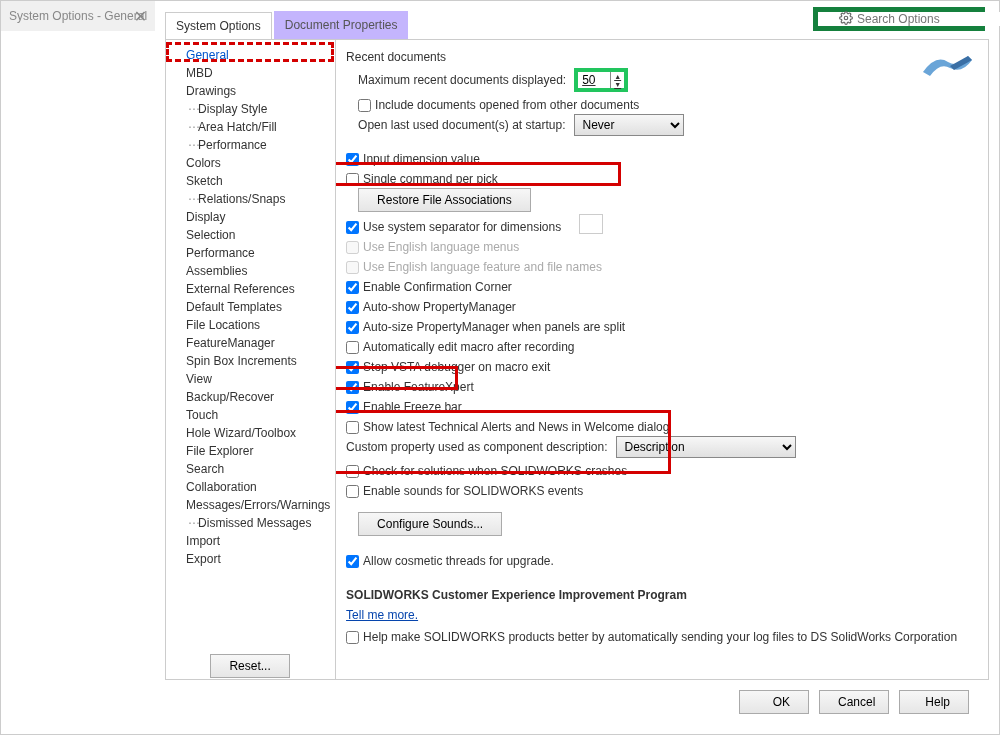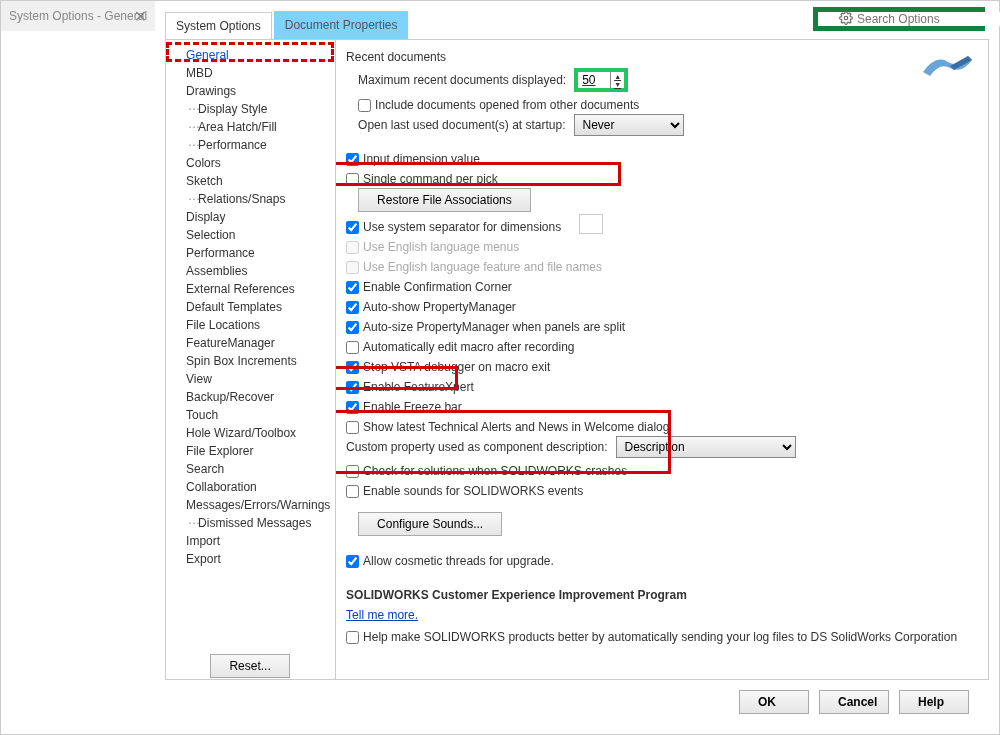--- a/index.html
+++ b/index.html
@@ -4,21 +4,21 @@
 <style>
 * { margin:0; padding:0; box-sizing:border-box; font-family:'Segoe UI',Tahoma,sans-serif; font-size:12px; }
 body { background:#fff; color:#333; }
 .window { width:1000px; height:735px; border:1px solid #ccc; background:#fff; position:relative; display:flex; }
 .titlebar { height:30px; background:#f0f0f0; display:flex; align-items:center; padding:0 8px; color:#888; position:relative; }
 .titlebar .close { position:absolute; right:8px; top:6px; font-size:16px; color:#888; cursor:pointer; }
 .contentwrap { flex:1; display:flex; flex-direction:column; padding:4px 10px 10px 10px; position:relative; }
 .tabrow { display:flex; align-items:center; position:relative; height:34px; }
 .tabs { display:flex; align-items:flex-end; height:100%; }
 .tab { padding:6px 10px; border:1px solid #ccc; border-bottom:none; background:#fff; margin-right:2px; cursor:pointer; }
-.tab.inactive { background:#7dd3fc; border:1px solid transparent; color:#555; }
+.tab.inactive { background:#c4b5fd; border:1px solid transparent; color:#555; }
 .search { position:absolute; right:4px; top:2px; width:172px; height:24px; border:5px solid #15803d; display:flex; align-items:center; padding:0 21px; background:#fff; }
 .search .gear { margin-right:4px; color:#666; }
 .search input { flex:1; border:none; outline:none; font-size:12px; color:#666; }
 .search .mag { color:#666; font-size:14px; }
 .mainarea { flex:1; border:1px solid #ccc; display:flex; position:relative; overflow:hidden; }
 .sidebar { width:170px; border-right:1px solid #ccc; padding:6px 4px; overflow:auto; }
 .sidebar .item { padding:2px 16px; cursor:pointer; white-space:nowrap; }
 .sidebar .item.selected { color:#0055cc; }
 .sidebar .sub { padding-left:18px; position:relative; }
 .sidebar .sub::before { content:""; position:absolute; left:8px; top:0; width:1px; height:100%; }
@@ -36,21 +36,21 @@
 .spinbox { display:inline-flex; border:4px solid #22c55e; height:24px;text-decoration:underline; }
 .spinbox input { width:32px; border:none; padding:0 4px; outline:none; }
 .spinbox .arrows { width:14px; border-left:1px solid #888; display:flex; flex-direction:column; }
 .spinbox .arrows span { flex:1; display:flex; align-items:center; justify-content:center; font-size:7px; cursor:pointer; }
 select { height:22px; border:1px solid #888; background:linear-gradient(#f7f7f7,#e0e0e0); padding:0 4px; }
 .smallbox { width:24px; height:20px; border:1px solid #ccc; display:inline-block; margin-left:18px; }
 .solid-redbox { border:3px solid #d40000; position:absolute; pointer-events:none; }
 .section-title { font-weight:bold; margin-top:12px; }
 .link { color:#0645ad; text-decoration:underline; cursor:pointer; }
 .footer { height:44px; display:flex; align-items:center; justify-content:flex-end; gap:10px; padding:0 20px; }
-.footer .btn { width:70px; text-align:left;font-weight:bold; }
+.footer .btn { width:70px; text-align:right; }
 .logo { position:absolute; right:14px; top:4px; }
 </style>
 </head>
 <body>
 
 <div class="window">
   <div class="titlebar">
     <span>System Options - General</span>
     <span class="close">✕</span>
   </div>

